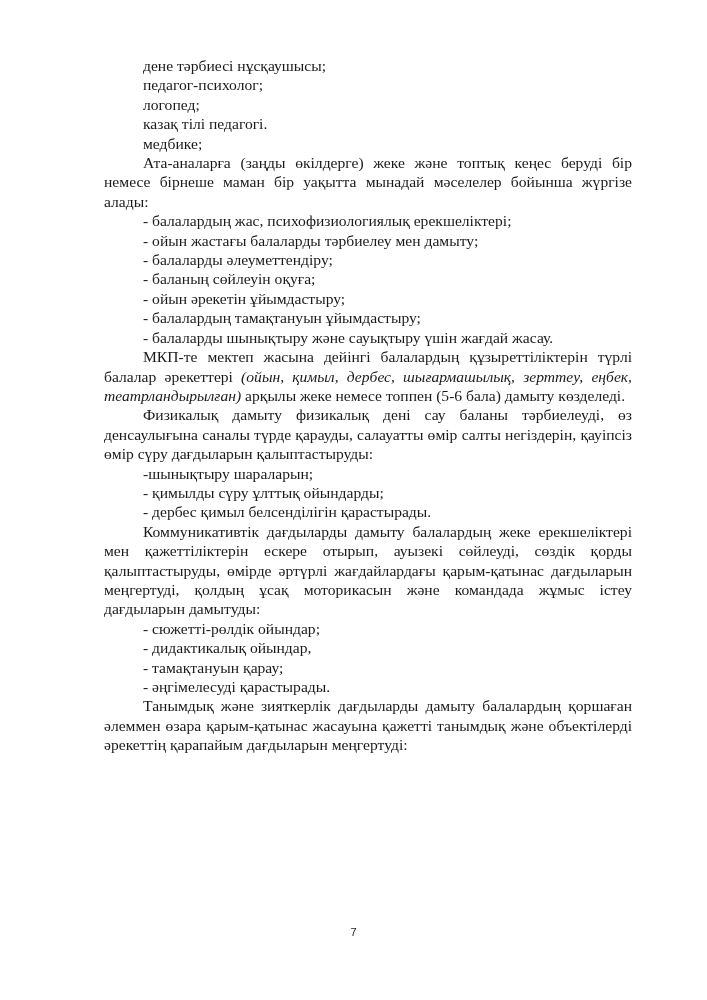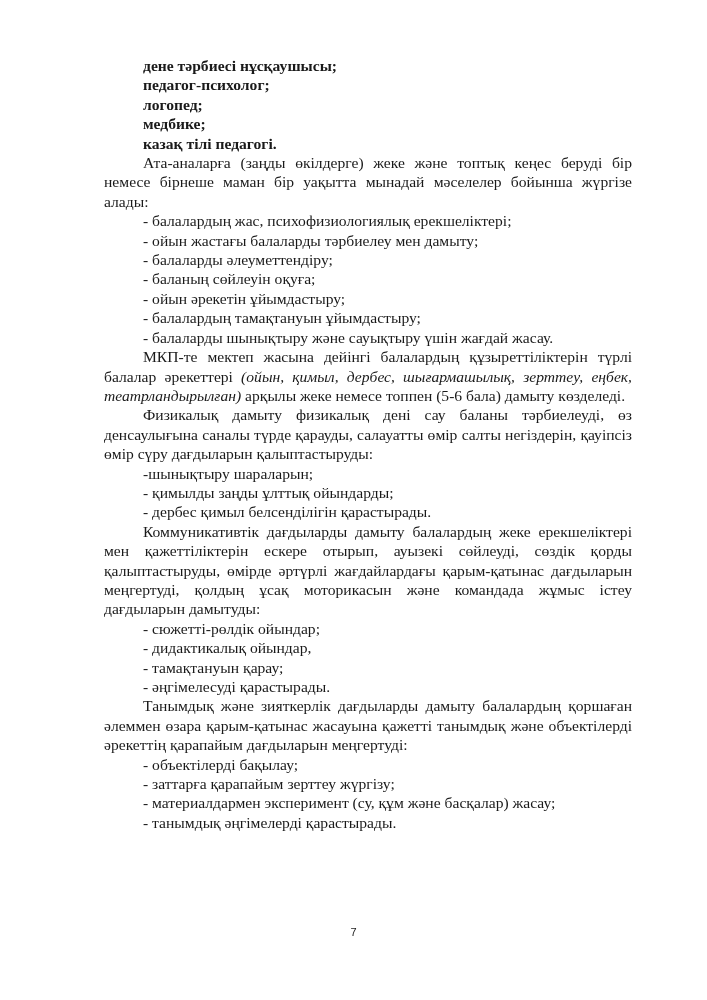--- a/index.html
+++ b/index.html
@@ -19,21 +19,20 @@
       position: absolute;
       left: 104px;
       top: 56px;
       width: 528px;
       font-size: 15.6px;
       line-height: 19.4px;
     }
     .line {
       white-space: nowrap;
       padding-left: 39px;
-      font-weight: bold;
     }
     .para {
       text-align: justify;
       text-indent: 39px;
       margin: 0;
     }
     .item {
       white-space: nowrap;
       padding-left: 39px;
     }
@@ -53,59 +52,53 @@
   </style>
 </head>
 <body>
 
 <div class="page">
 
   <div>
     <div class="line">дене тәрбиесі нұсқаушысы;</div>
     <div class="line">педагог-психолог;</div>
     <div class="line">логопед;</div>
+    <div class="line">казақ тілі педагогі.</div>
     <div class="line">медбике;</div>
-    <div class="line">казақ тілі педагогі.</div>
   </div>
 
   <p class="para">Ата-аналарға (заңды өкілдерге) жеке және топтық кеңес беруді бір немесе бірнеше маман бір уақытта мынадай мәселелер бойынша жүргізе алады:</p>
 
   <div>
     <div class="item">- балалардың жас, психофизиологиялық ерекшеліктері;</div>
     <div class="item">- ойын жастағы балаларды тәрбиелеу мен дамыту;</div>
     <div class="item">- балаларды әлеуметтендіру;</div>
     <div class="item">- баланың сөйлеуін оқуға;</div>
     <div class="item">- ойын әрекетін ұйымдастыру;</div>
     <div class="item">- балалардың тамақтануын ұйымдастыру;</div>
     <div class="item">- балаларды шынықтыру және сауықтыру үшін жағдай жасау.</div>
   </div>
 
   <p class="para"><span>МКП-те мектеп жасына дейінгі балалардың құзыреттіліктерін түрлі балалар әрекеттері </span><em>(ойын, қимыл, дербес, шығармашылық, зерттеу, еңбек, театрландырылған)</em><span> арқылы жеке немесе топпен (5-6 бала) дамыту көзделеді.</span></p>
 
   <p class="para">Физикалық дамыту физикалық дені сау баланы тәрбиелеуді, өз денсаулығына саналы түрде қарауды, салауатты өмір салты негіздерін, қауіпсіз өмір сүру дағдыларын қалыптастыруды:</p>
 
   <div>
     <div class="item">-шынықтыру шараларын;</div>
-    <div class="item">- қимылды заңды ұлттық ойындарды;</div>
+    <div class="item">- қимылды сүру ұлттық ойындарды;</div>
     <div class="item">- дербес қимыл белсенділігін қарастырады.</div>
   </div>
 
   <p class="para">Коммуникативтік дағдыларды дамыту балалардың жеке ерекшеліктері мен қажеттіліктерін ескере отырып, ауызекі сөйлеуді, сөздік қорды қалыптастыруды, өмірде әртүрлі жағдайлардағы қарым-қатынас дағдыларын меңгертуді, қолдың ұсақ моторикасын және командада жұмыс істеу дағдыларын дамытуды:</p>
 
   <div>
     <div class="item">- сюжетті-рөлдік ойындар;</div>
     <div class="item">- дидактикалық ойындар,</div>
     <div class="item">- тамақтануын қарау;</div>
     <div class="item">- әңгімелесуді  қарастырады.</div>
   </div>
 
   <p class="para">Танымдық және зияткерлік дағдыларды дамыту балалардың қоршаған әлеммен өзара қарым-қатынас жасауына қажетті танымдық және объектілерді әрекеттің қарапайым дағдыларын меңгертуді:</p>
 
-  <div>
-    <div class="item">- объектілерді бақылау;</div>
-    <div class="item">- заттарға қарапайым зерттеу жүргізу;</div>
-    <div class="item">- материалдармен эксперимент  (су, құм және басқалар) жасау;</div>
-    <div class="item">- танымдық әңгімелерді қарастырады.</div>
-  </div>
 
 </div>
 
 <div class="page-number">7</div>
 
 </body></html>

